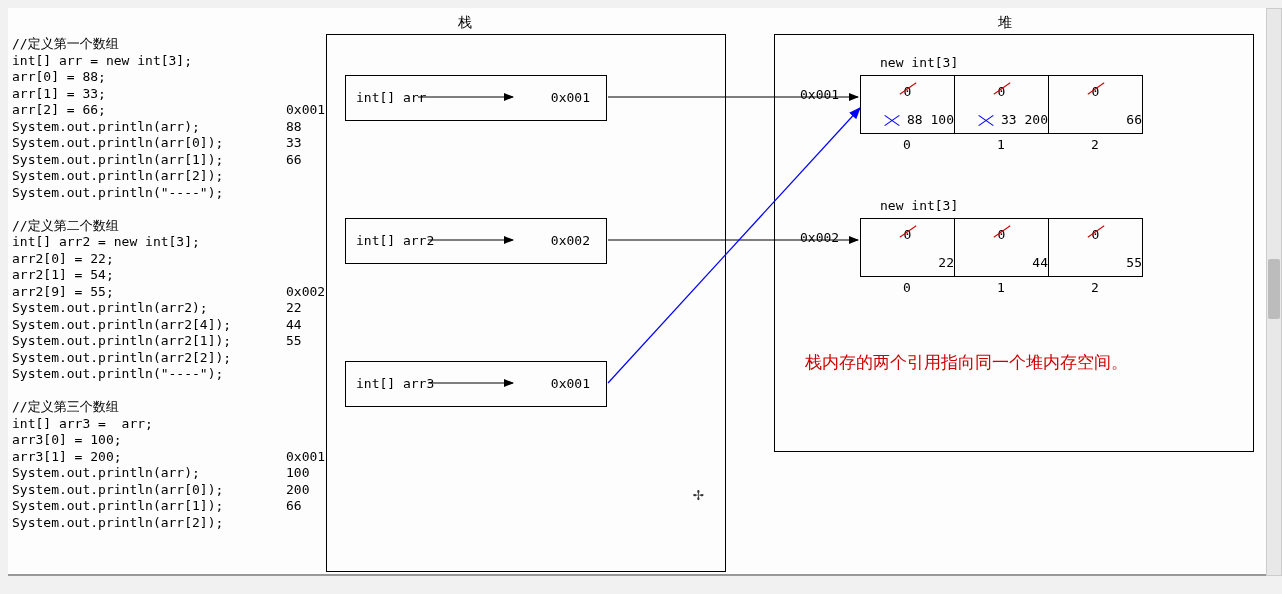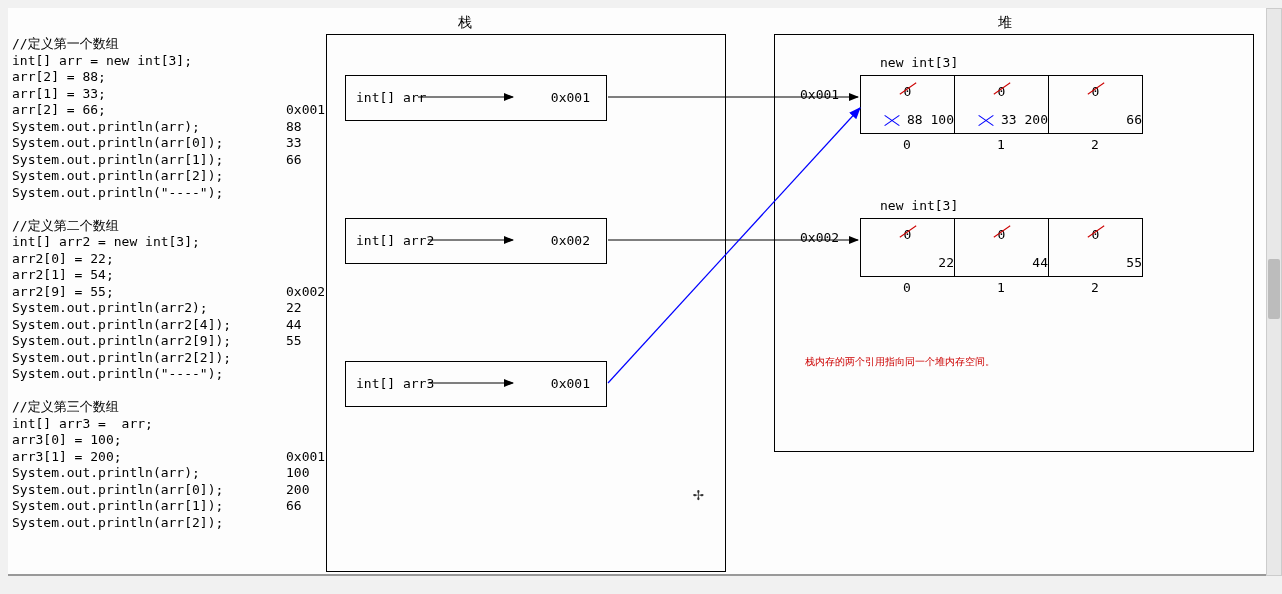--- a/index.html
+++ b/index.html
@@ -174,21 +174,21 @@
     width: 18px;
     border-top: 1.5px solid #00f;
   }
   .blue-x::before { transform: rotate(35deg); }
   .blue-x::after  { transform: rotate(-35deg); }
 
   .red-note {
     position: absolute;
     color: #c00;
     line-height: 18px;
-    font-size: 10px;
+    font-size: 17px;
   }
 
   
   svg.arrows {
     position: absolute;
     left: 0; top: 0;
     width: 1258px;
     height: 568px;
     pointer-events: none;
   }
@@ -204,37 +204,37 @@
 </head>
 <body>
 
 <div class="canvas">
 
   <div class="title-stack">栈</div>
   <div class="title-heap">堆</div>
 
   <div class="code"><span>//定义第一个数组</span>
 <span>int[] arr = new int[3];</span>
-<span>arr[2] = 88;</span>
+<span>arr[0] = 88;</span>
 <span>arr[1] = 33;</span>
 <span>arr[2] = 66;</span>
 <span>System.out.println(arr);</span>
 <span>System.out.println(arr[0]);</span>
 <span>System.out.println(arr[1]);</span>
 <span>System.out.println(arr[2]);</span>
 <span>System.out.println("----");</span>
 
 <span>//定义第二个数组</span>
 <span>int[] arr2 = new int[3];</span>
 <span>arr2[0] = 22;</span>
 <span>arr2[1] = 54;</span>
 <span>arr2[9] = 55;</span>
 <span>System.out.println(arr2);</span>
 <span>System.out.println(arr2[4]);</span>
-<span>System.out.println(arr2[9]);</span>
+<span>System.out.println(arr2[1]);</span>
 <span>System.out.println(arr2[2]);</span>
 <span>System.out.println("----");</span>
 
 <span>//定义第三个数组</span>
 <span>int[] arr3 =  arr;</span>
 <span>arr3[0] = 100;</span>
 <span>arr3[1] = 200;</span>
 <span>System.out.println(arr);</span>
 <span>System.out.println(arr[0]);</span>
 <span>System.out.println(arr[1]);</span>

